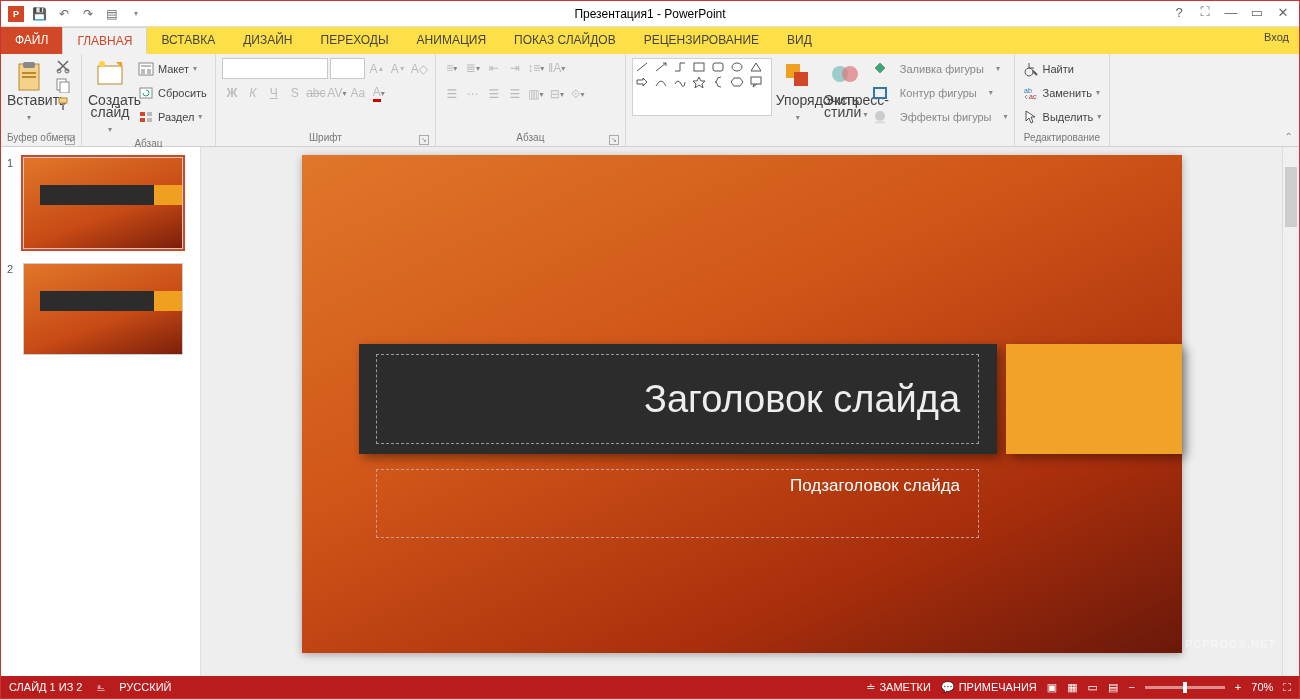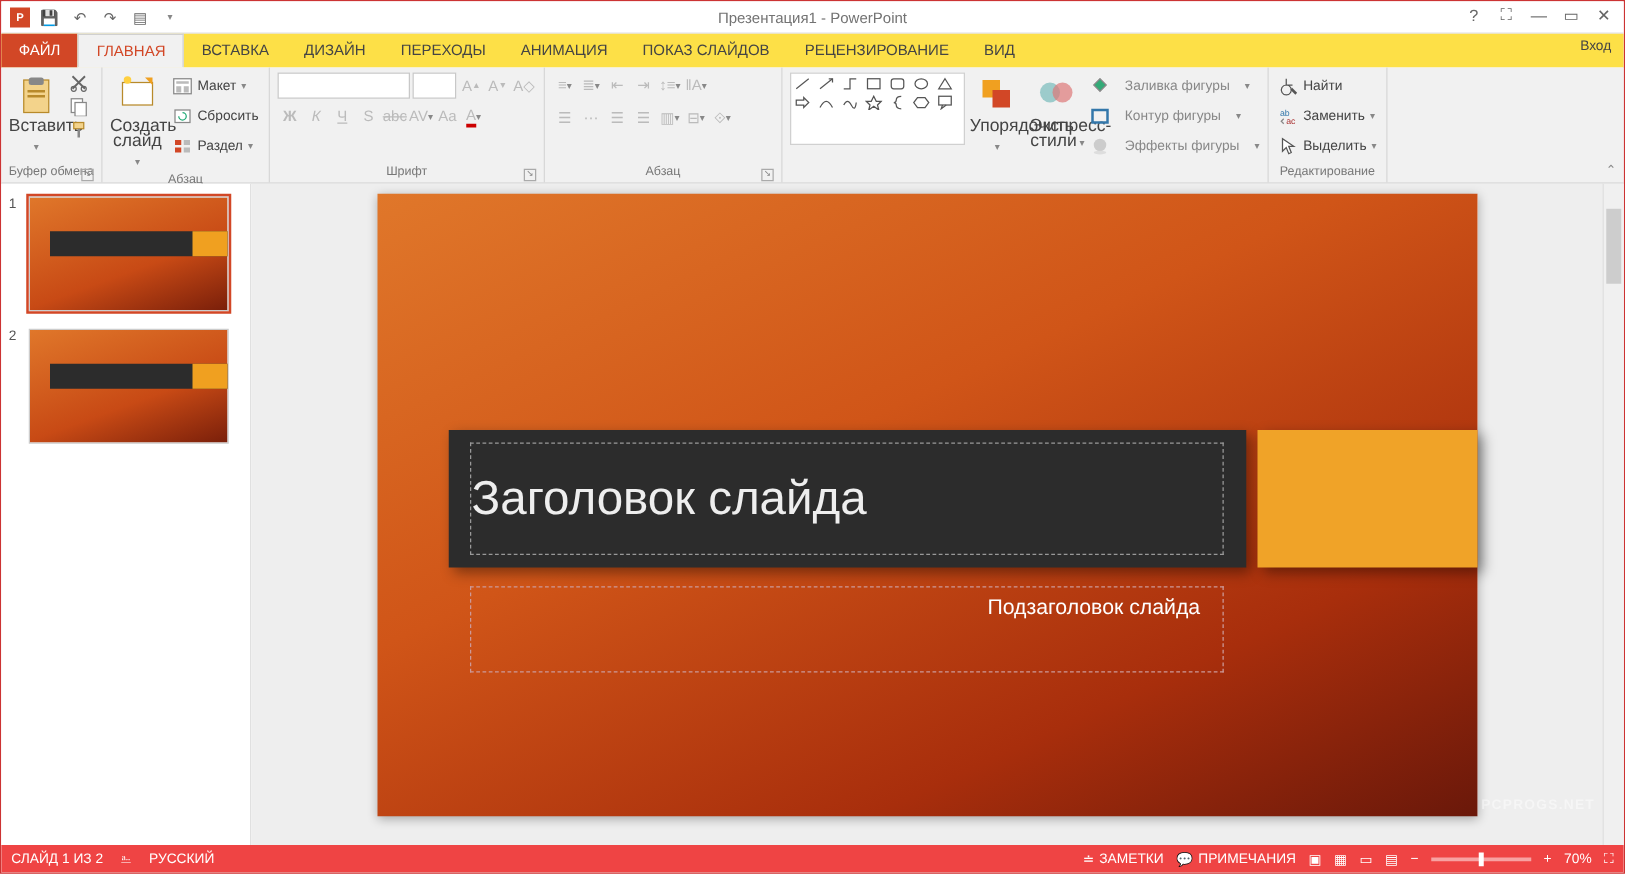--- a/index.html
+++ b/index.html
@@ -1,21 +1,21 @@
 <!DOCTYPE html>
 <html><head>
 <meta charset="utf-8">
 <style>
 * { margin: 0; padding: 0; box-sizing: border-box; font-family: "Segoe UI", Tahoma, sans-serif; }
 body { width: 1300px; height: 699px; background: #fff; overflow: hidden; position: relative; border: 1px solid #c33; }
 .titlebar { height: 26px; background: #fff; display: flex; align-items: center; border-bottom: 1px solid #e0e0e0; position: relative; }
 .qa { display: flex; align-items: center; gap: 2px; padding-left: 4px; }
 .qa .qico { width: 22px; height: 22px; display: flex; align-items: center; justify-content: center; color: #666; font-size: 12px; cursor: pointer; }
 .qa .app-ico { width: 16px; height: 16px; background: #d24726; color: #fff; font-size: 9px; font-weight: bold; display: flex; align-items: center; justify-content: center; }
-.doc-title { position: absolute; left: 0; right: 0; text-align: center; font-size: 12px; color: #737373; pointer-events: none; }
+.doc-title { position: absolute; left: 0; right: 0; text-align: center; font-size: 12px; color: #000000; pointer-events: none; }
 .winctl { position: absolute; right: 4px; top: 0; display: flex; align-items: center; gap: 2px; }
 .winctl span { width: 24px; height: 22px; display: flex; align-items: center; justify-content: center; color: #666; cursor: pointer; font-size: 13px; }
 .tabbar { height: 27px; display: flex; align-items: flex-end; background: #fde047; position: relative; }
 .tab { padding: 0 14px; height: 27px; line-height: 27px; font-size: 12px; color: #444; cursor: pointer; }
 .tab.file { background: #d24726; color: #fff; }
 .tab.active { color: #d24726; border: 1px solid #d0d0d0; border-bottom: 1px solid #f1f1f1; background: #f1f1f1; }
 .signin { position: absolute; right: 10px; top: 4px; font-size: 11px; color: #444; cursor: pointer; }
 .ribbon { height: 93px; background: #f1f1f1; border-bottom: 1px solid #d0d0d0; display: flex; position: relative; }
 .group { border-right: 1px solid #d8d8d8; padding: 4px 6px 0 6px; display: flex; flex-direction: column; justify-content: space-between; }
 .group-body { display: flex; gap: 4px; align-items: flex-start; }
@@ -43,23 +43,23 @@
 .thumb { width: 160px; height: 92px; border: 1px solid #ccc; background: linear-gradient(160deg, #e0772a 0%, #c84a15 60%, #7a1f0a 100%); position: relative; cursor: pointer; }
 .thumb.active { outline: 2px solid #d24726; }
 .thumb .tbar { position: absolute; left: 10%; right: 0; top: 30%; height: 22%; background: #2c2c2c; }
 .thumb .torange { position: absolute; right: 0; top: 30%; width: 18%; height: 22%; background: #f0a020; }
 .editarea { flex: 1; background: #eee; position: relative; display: flex; align-items: flex-start; justify-content: center; padding-top: 8px; overflow: hidden; }
 .scrollv { width: 17px; background: #f0f0f0; border-left: 1px solid #ddd; position: relative; }
 .scrollv .sbthumb { position: absolute; top: 20px; left: 2px; right: 2px; height: 60px; background: #cdcdcd; }
 .slide { width: 880px; height: 498px; background: linear-gradient(155deg, #e0772a 0%, #d05518 40%, #a82e0c 75%, #6a180a 100%); position: relative; box-shadow: 0 2px 8px rgba(0,0,0,0.3); }
 .slide .darkbox { position: absolute; left: 6.5%; top: 38%; width: 72.5%; height: 22%; background: #2c2c2c; box-shadow: 4px 4px 10px rgba(0,0,0,0.4); }
 .slide .orangebox { position: absolute; right: 0; top: 38%; width: 20%; height: 22%; background: #f0a328; box-shadow: 4px 4px 10px rgba(0,0,0,0.4); }
-.slide .ph-title { position: absolute; left: 8.5%; top: 40%; width: 68.5%; height: 18%; border: 1px dashed #999; display: flex; align-items: center; justify-content: flex-start; padding-right: 18px; color: #eee; font-size: 38px; font-weight: 300; cursor: text; }
+.slide .ph-title { position: absolute; left: 8.5%; top: 40%; width: 68.5%; height: 18%; border: 1px dashed #999; display: flex; align-items: center; justify-content: flex-end; padding-right: 18px; color: #eee; font-size: 38px; font-weight: 300; cursor: text; }
 .slide .ph-sub { position: absolute; left: 8.5%; top: 63%; width: 68.5%; height: 14%; border: 1px dashed #c99; display: flex; align-items: flex-start; justify-content: flex-end; padding: 6px 18px 0 0; color: #fff; font-size: 17px; cursor: text; }
-.statusbar { position: absolute; bottom: 0; left: 0; right: 0; height: 22px; background: #ef4444; color: #fff; display: flex; align-items: center; font-size: 11px; padding: 0 8px; }
+.statusbar { position: absolute; bottom: 0; left: 0; right: 0; height: 22px; background: #b91c1c; color: #fff; display: flex; align-items: center; font-size: 11px; padding: 0 8px; }
 .statusbar .sleft { display: flex; gap: 14px; align-items: center; }
 .statusbar .sright { margin-left: auto; display: flex; gap: 10px; align-items: center; }
 .statusbar .sbtn { cursor: pointer; display: flex; align-items: center; gap: 4px; }
 .zoomslider { width: 80px; height: 3px; background: rgba(255,255,255,0.5); position: relative; }
 .zoomslider .zt { position: absolute; left: 48%; top: -4px; width: 4px; height: 11px; background: #fff; }
 .watermark { position: absolute; right: 6px; bottom: 26px; font-size: 11px; font-weight: bold; color: rgba(255,255,255,0.45); letter-spacing: 1px; pointer-events: none; font-family: Arial, sans-serif; padding-left: 12px; }
 .drop::after { content: " ▾"; font-size: 8px; color: #888; }
 </style>
 </head>
 <body>

